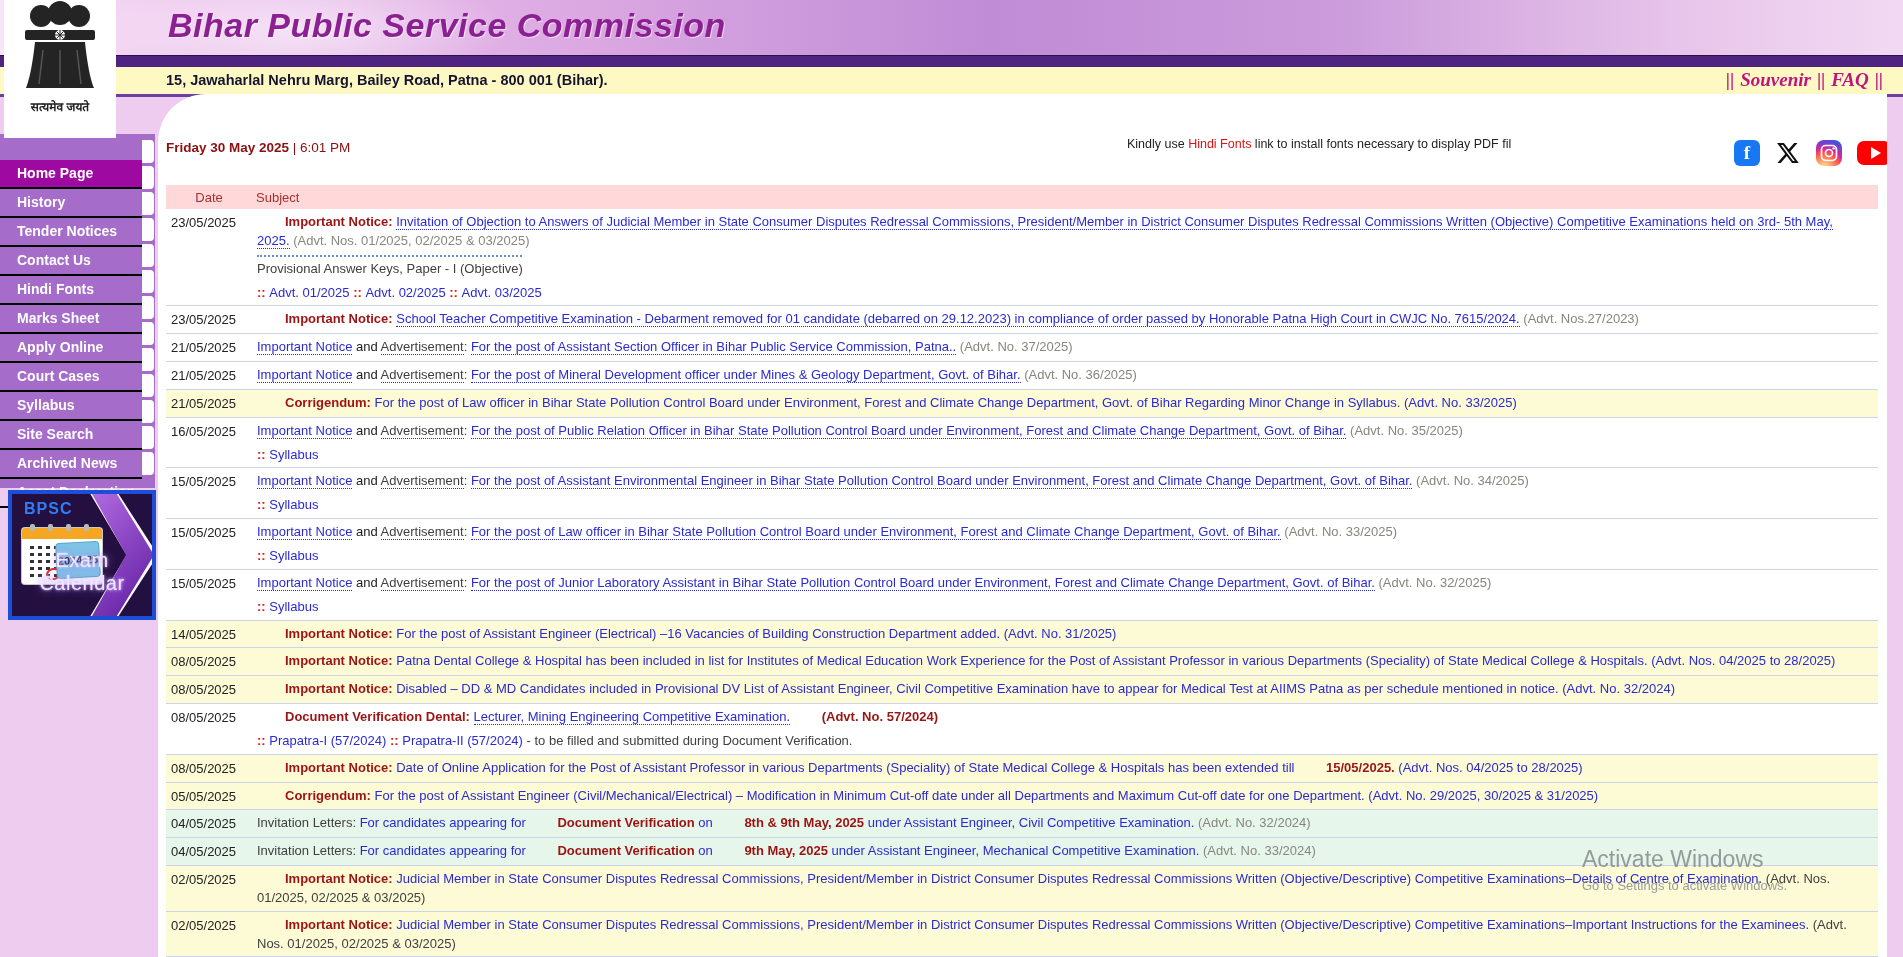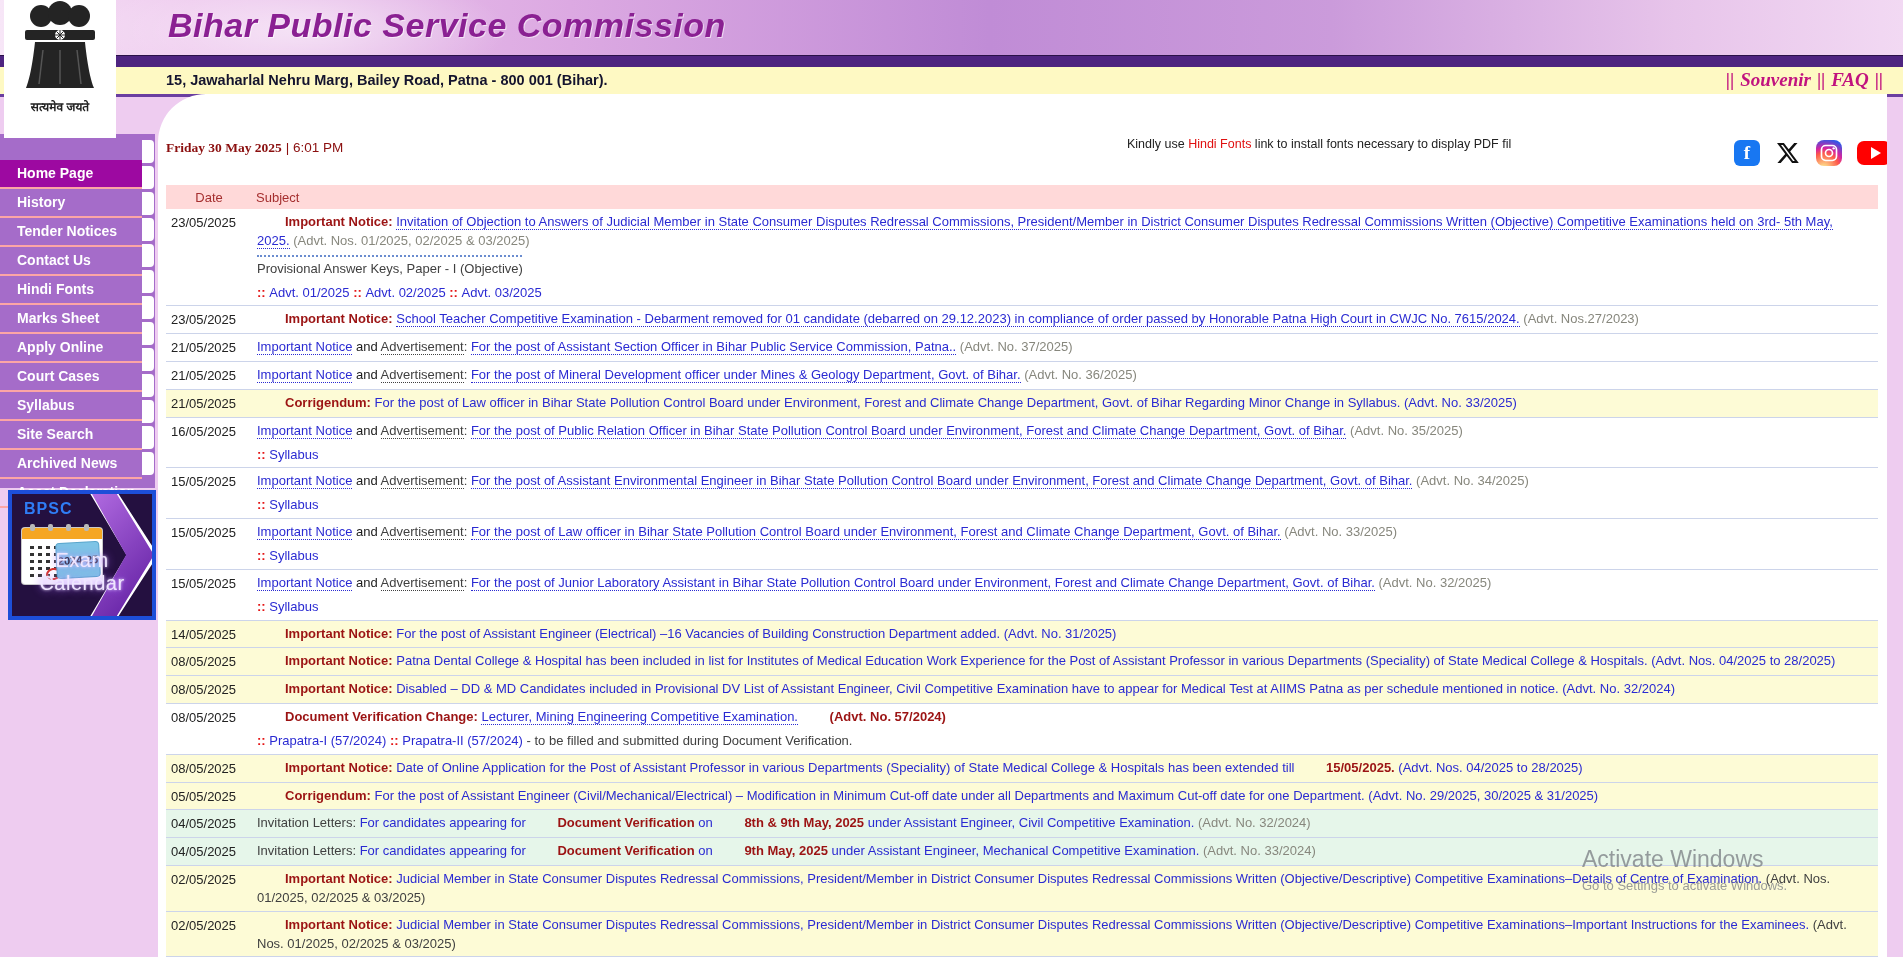--- a/index.html
+++ b/index.html
@@ -28,21 +28,21 @@
   .top-links .sep{margin:0 6px;font-style:normal;}
   .top-links a{color:#c1137f;text-decoration:none;cursor:pointer;}
   
   .emblem-box{position:absolute;left:4px;top:0;width:112px;height:138px;background:#fff;z-index:5;text-align:center;}
   .emblem-caption{font-size:12px;color:#222;font-weight:bold;margin-top:-2px;}
   
   .sidebar{position:absolute;left:0;top:134px;width:155px;height:354px;background:#a56cc9;z-index:4;}
   .menu{position:absolute;left:0;top:26px;width:142px;}
   .menu-item{
     height:27px;line-height:26px;padding-left:17px;color:#fff;font-weight:bold;font-size:14px;
-    border-bottom:2px solid #fca5a5;cursor:pointer;white-space:nowrap;
+    border-bottom:2px solid #000000;cursor:pointer;white-space:nowrap;
   }
   .menu-item.active{background:#9d09a1;}
   .tabs-col{position:absolute;left:142px;top:6px;width:13px;}
   .side-tab{width:12px;height:23px;background:#fff;border-radius:0 4px 4px 0;margin-bottom:3px;}
   
   .badge{position:absolute;left:8px;top:490px;width:140px;height:122px;background:#241040;
     border:4px solid #1d4ed8;z-index:4;overflow:hidden;}
   .badge-arrow-w{position:absolute;right:-6px;top:-4px;width:70px;height:130px;background:#fff;
     clip-path:polygon(0 0,40% 0,100% 50%,40% 100%,0 100%,55% 50%);}
   .badge-arrow{position:absolute;right:-2px;top:0;width:62px;height:122px;
@@ -57,21 +57,21 @@
   .cal-red{position:absolute;left:24px;top:40px;width:11px;height:8px;border:2px solid #d93025;border-radius:50%;transform:rotate(-10deg);}
   .cal-note{position:absolute;right:3px;top:15px;width:42px;height:34px;background:#7ec4e6;border-radius:3px;
     transform:rotate(-3deg);display:flex;align-items:center;justify-content:center;
     font-size:11px;font-weight:bold;color:#151515;box-shadow:0 0 0 1px #5aa6cc;}
   .badge-label{position:absolute;left:0;right:0;bottom:21px;text-align:center;color:#efe6ff;font-size:20px;
     text-shadow:0 0 8px #a465ff,0 0 3px #ffffff;letter-spacing:.5px;}
   
   .main{position:absolute;left:158px;top:94px;width:1729px;height:863px;background:#fff;
     border-top-left-radius:48px;overflow:hidden;z-index:3;}
   .date-line{position:absolute;left:8px;top:46px;font-size:13.5px;color:#8b0f0f;}
-  .date-line .d{font-weight:bold;font-family:Liberation Serif, serif;}
+  .date-line .d{font-weight:bold;}
   .hindi-note{position:absolute;left:969px;top:43px;font-size:12.5px;color:#222;}
   .hindi-note .hl{color:#e01010;cursor:pointer;}
   .social{position:absolute;left:1576px;top:46px;display:flex;align-items:center;gap:15px;}
   .ic{cursor:pointer;display:flex;align-items:center;justify-content:center;}
   .ic-fb{width:26px;height:26px;border-radius:6px;background:#1877f2;color:#fff;font-weight:bold;font-size:19px;font-family:"Liberation Serif",serif;}
   .ic-x{width:26px;height:26px;}
   .ic-ig{width:26px;height:26px;border-radius:8px;
     background:radial-gradient(circle at 30% 110%,#fdf497 0%,#fd5949 45%,#d6249f 60%,#285AEB 90%);}
   .ic-yt{width:34px;height:24px;border-radius:7px;background:#f00;}
   .ic-yt .tri{width:0;height:0;border-left:10px solid #fff;border-top:6px solid transparent;border-bottom:6px solid transparent;margin-left:3px;}
@@ -297,21 +297,21 @@
         </div>
         <div class="trow bg-y">
           <div class="tdate">08/05/2025</div>
           <div class="tsubj">
             <div class="tline"><span class="sm">Important Notice: </span><span class="sb lnk">Disabled – DD &amp; MD Candidates included in Provisional DV List of Assistant Engineer, Civil Competitive Examination have to appear for Medical Test at AIIMS Patna as per schedule mentioned in notice.</span><span class="sb"> (Advt. No. 32/2024)</span></div>
           </div>
         </div>
         <div class="trow">
           <div class="tdate">08/05/2025</div>
           <div class="tsubj">
-            <div class="tline"><span class="sm">Document Verification Change: </span><span class="sb su lnk">Lecturer, Mining Engineering Competitive Examination.</span><span class="sm"> (Advt. No. 57/2024)</span></div>
+            <div class="tline"><span class="sm">Document Verification Dental: </span><span class="sb su lnk">Lecturer, Mining Engineering Competitive Examination.</span><span class="sm"> (Advt. No. 57/2024)</span></div>
             <div class="tline"><span class="sr">:: </span><span class="sb lnk">Prapatra-I (57/2024)</span><span class="sr"> :: </span><span class="sb lnk">Prapatra-II (57/2024)</span><span class="sg"> - to be filled and submitted during Document Verification.</span></div>
           </div>
         </div>
         <div class="trow bg-y">
           <div class="tdate">08/05/2025</div>
           <div class="tsubj">
             <div class="tline"><span class="sm">Important Notice: </span><span class="sb lnk">Date of Online Application for the Post of Assistant Professor in various Departments (Speciality) of State Medical College &amp; Hospitals has been extended till </span><span class="sm">15/05/2025.</span><span class="sb"> (Advt. Nos. 04/2025 to 28/2025)</span></div>
           </div>
         </div>
         <div class="trow bg-y">

